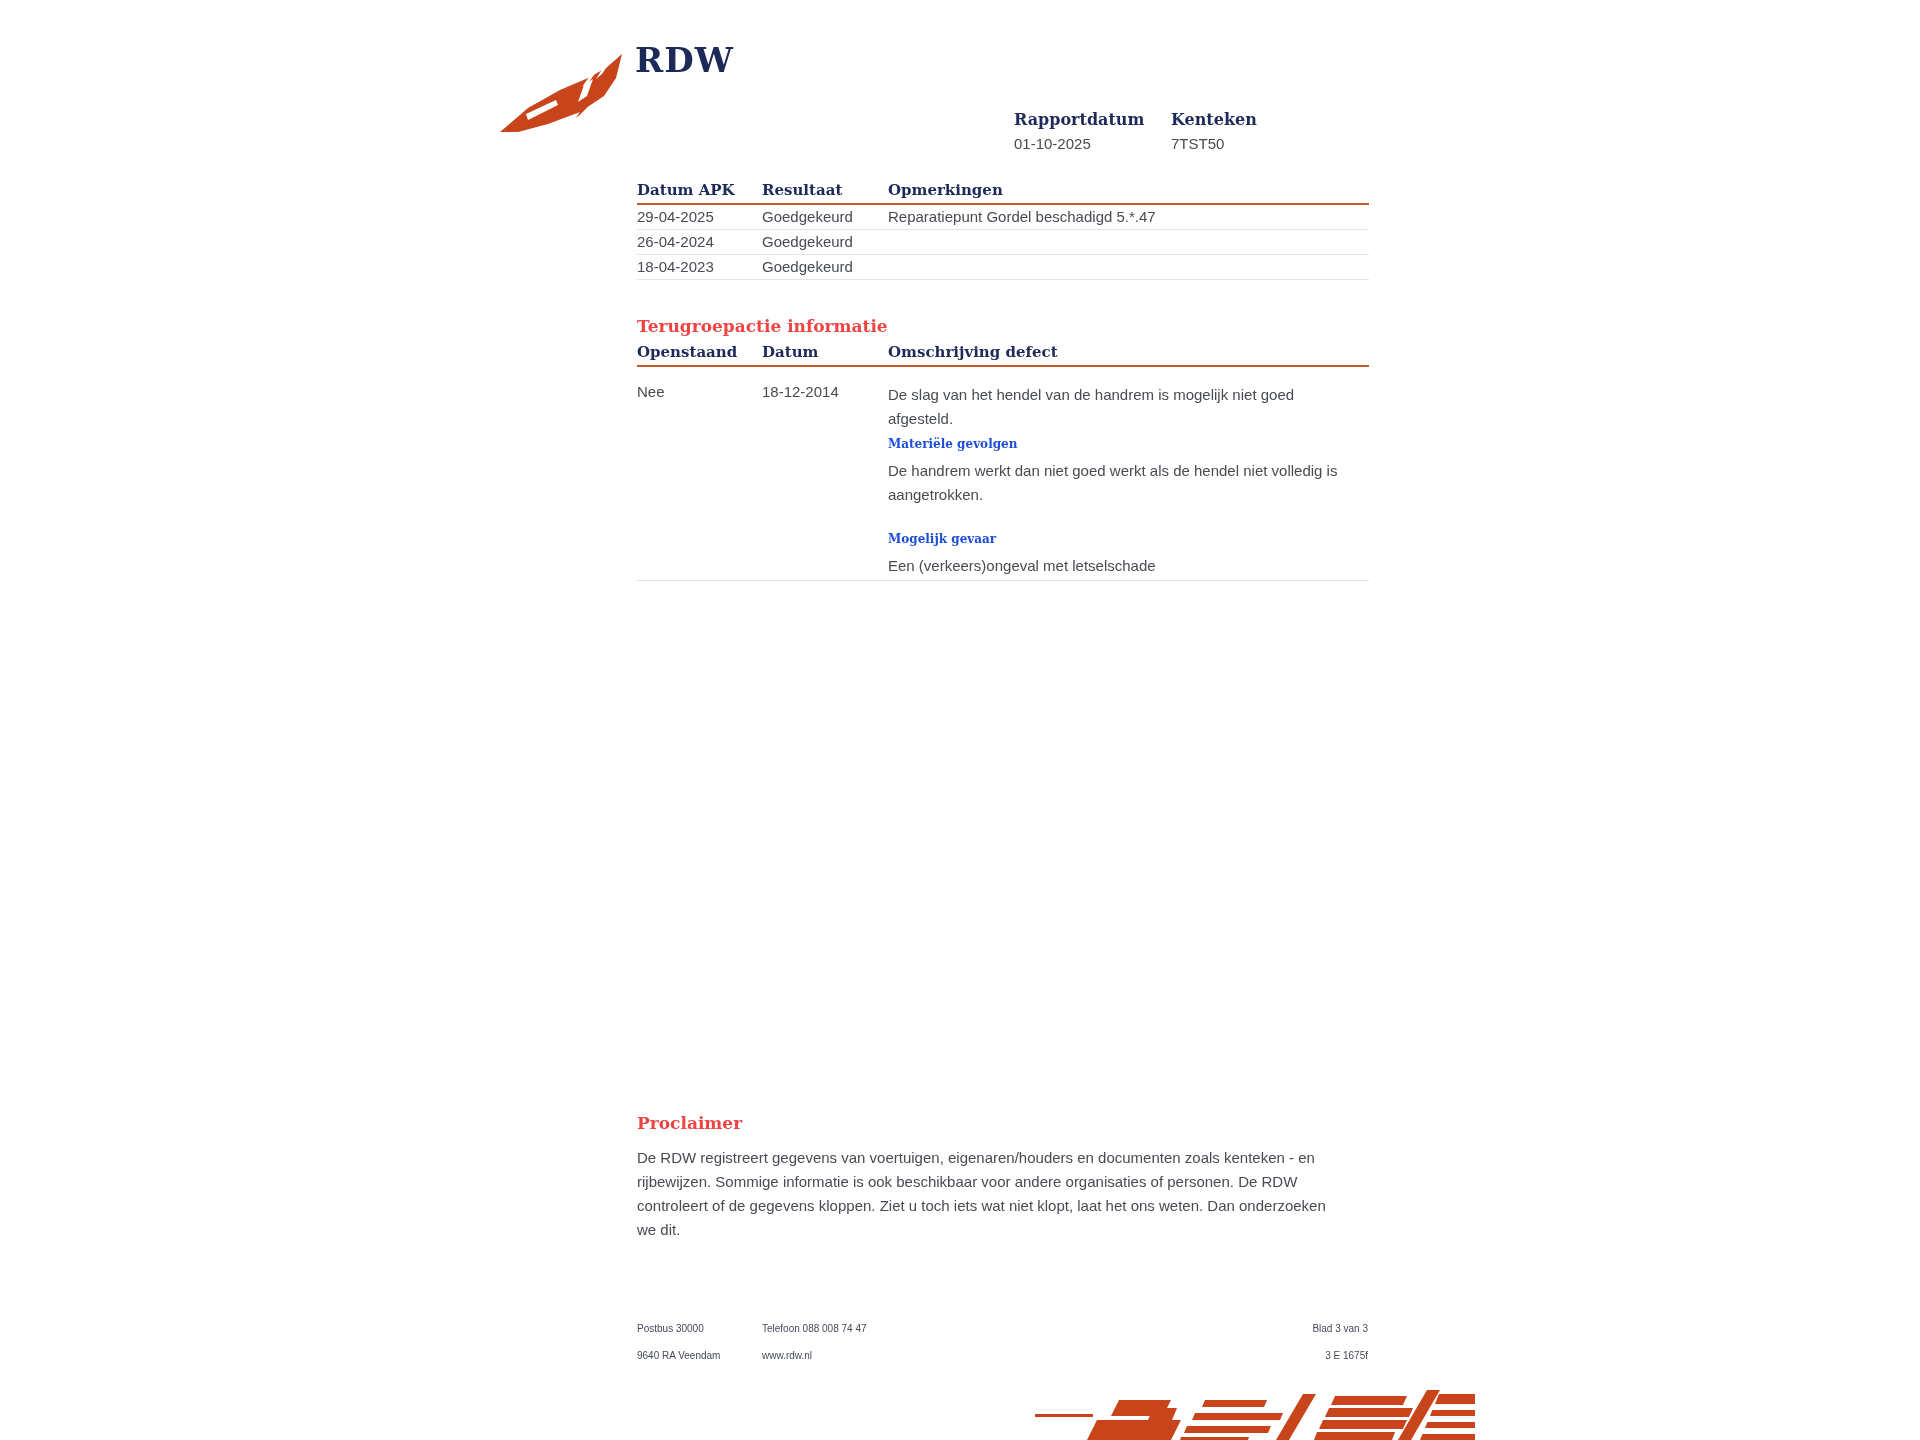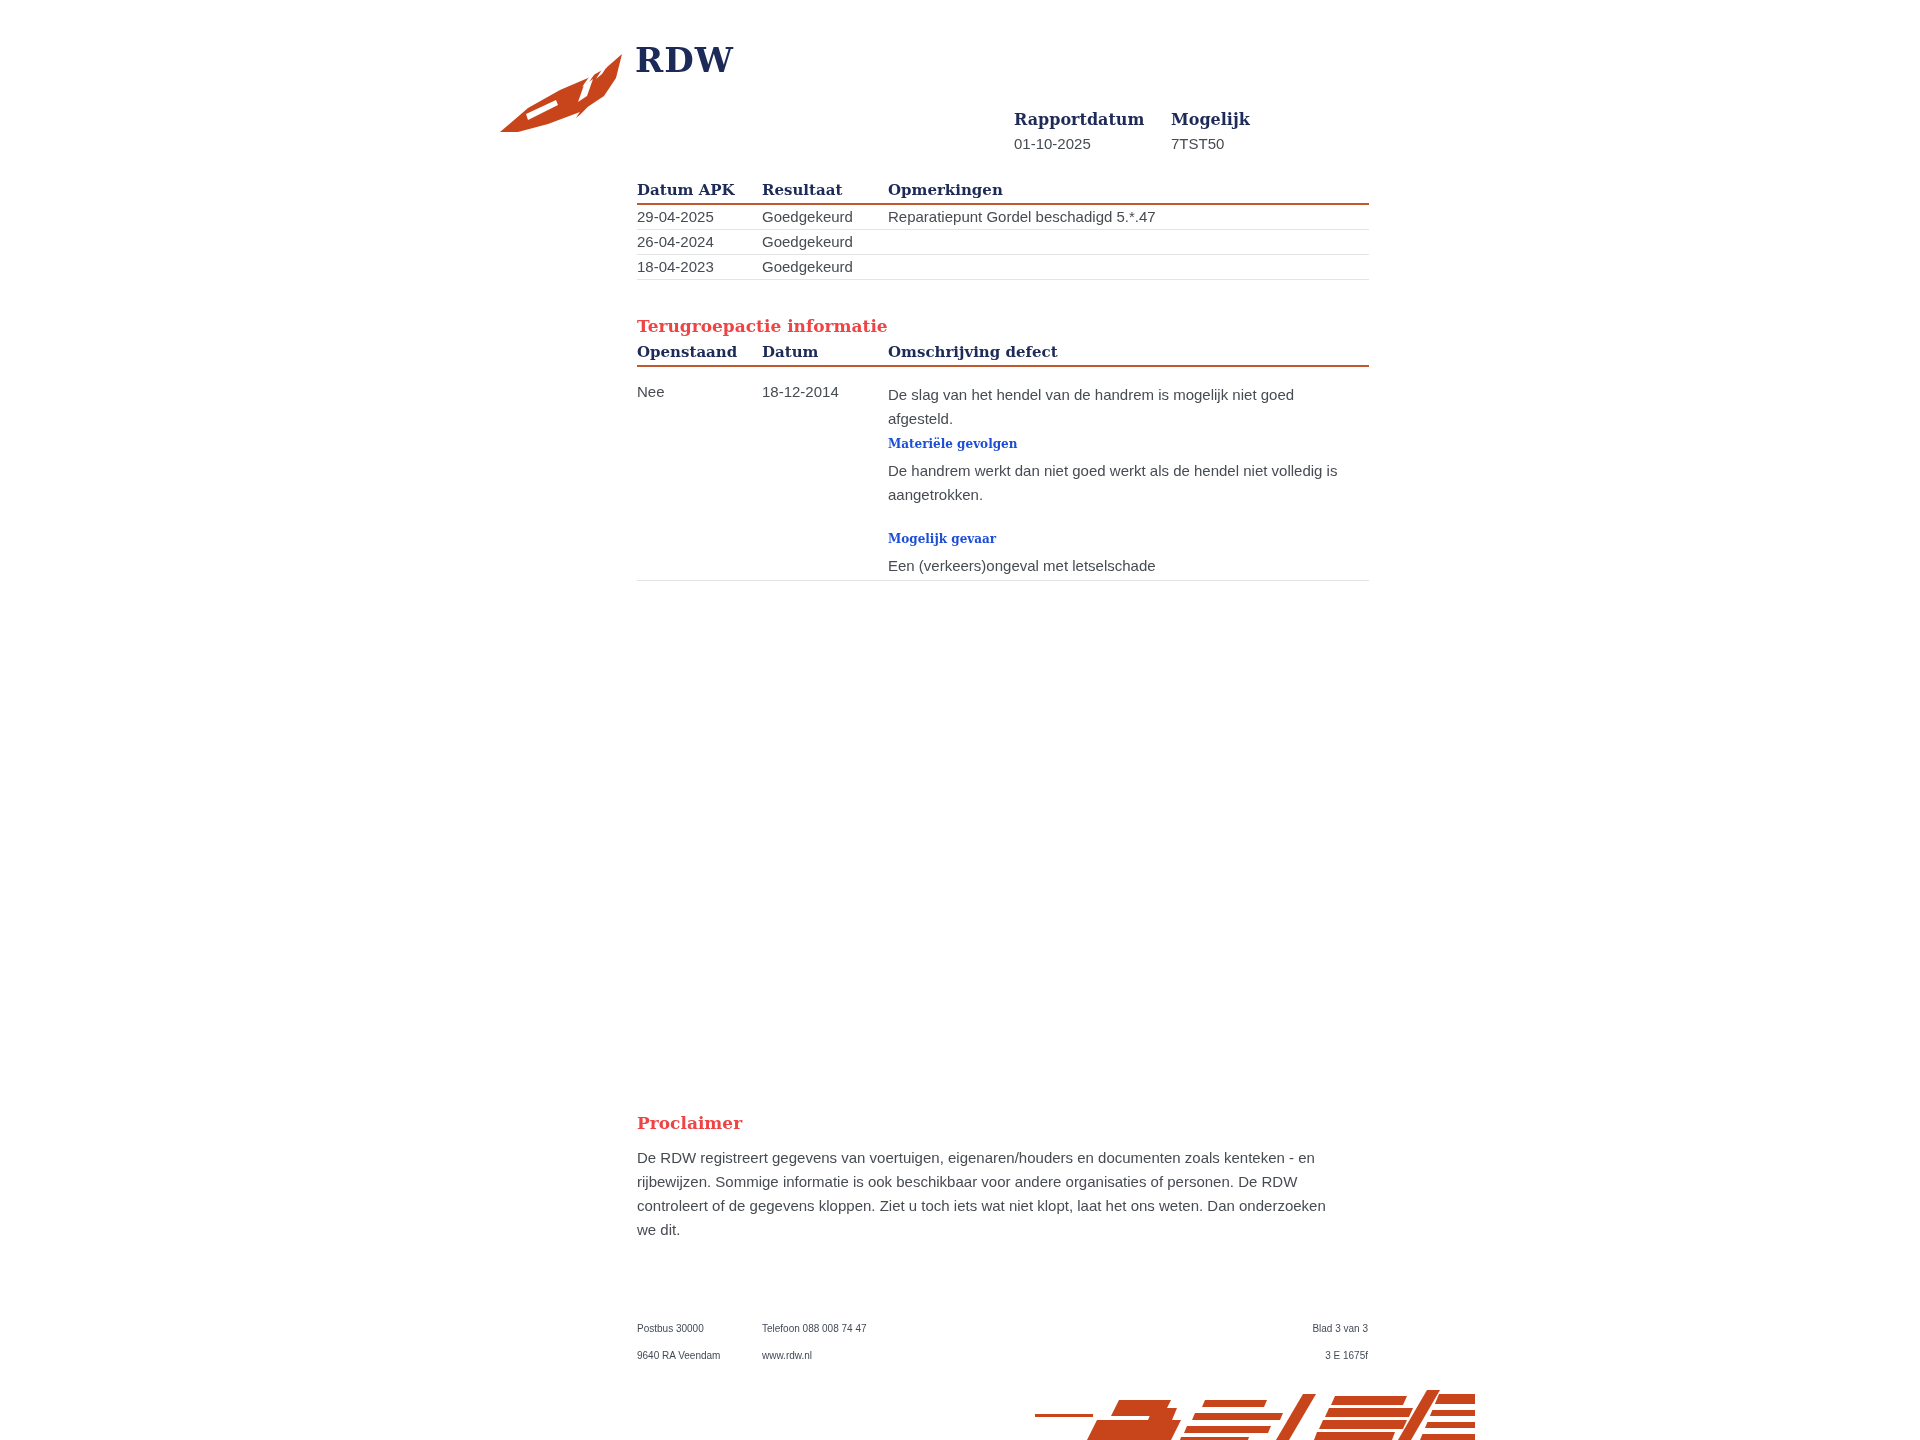--- a/index.html
+++ b/index.html
@@ -66,21 +66,21 @@
     <polygon fill="#ffffff" points="96,18 103,13 91,30 84,35"></polygon>
     <polygon fill="#ffffff" points="108,11 114,7 104,22 98,27"></polygon>
     <polygon fill="#ffffff" points="86,33 95,27 89,44 80,50"></polygon>
     <polygon fill="#ffffff" points="28,62 58,48 60,53 30,68"></polygon>
     <path fill="#C8441A" d="M100,32 C97,46 90,57 78,66 C87,52 92,43 94,32 Z"></path>
   </svg>
   <div class="wordmark">RDW</div>
 
 
   <div class="meta-label" style="left:1014px;">Rapportdatum</div>
-  <div class="meta-label" style="left:1171px;">Mogelijk</div>
+  <div class="meta-label" style="left:1171px;">Kenteken</div>
   <div class="meta-value" style="left:1014px;text-align:center;">01-10-2025</div>
   <div class="meta-value" style="left:1171px;">7TST50</div>
 
   <div class="tbl apk">
     <div class="trow thead">
       <div class="c1">Datum APK</div>
       <div class="c2">Resultaat</div>
       <div class="c3">Opmerkingen</div>
     </div>
     <div class="trow tbody-row">

